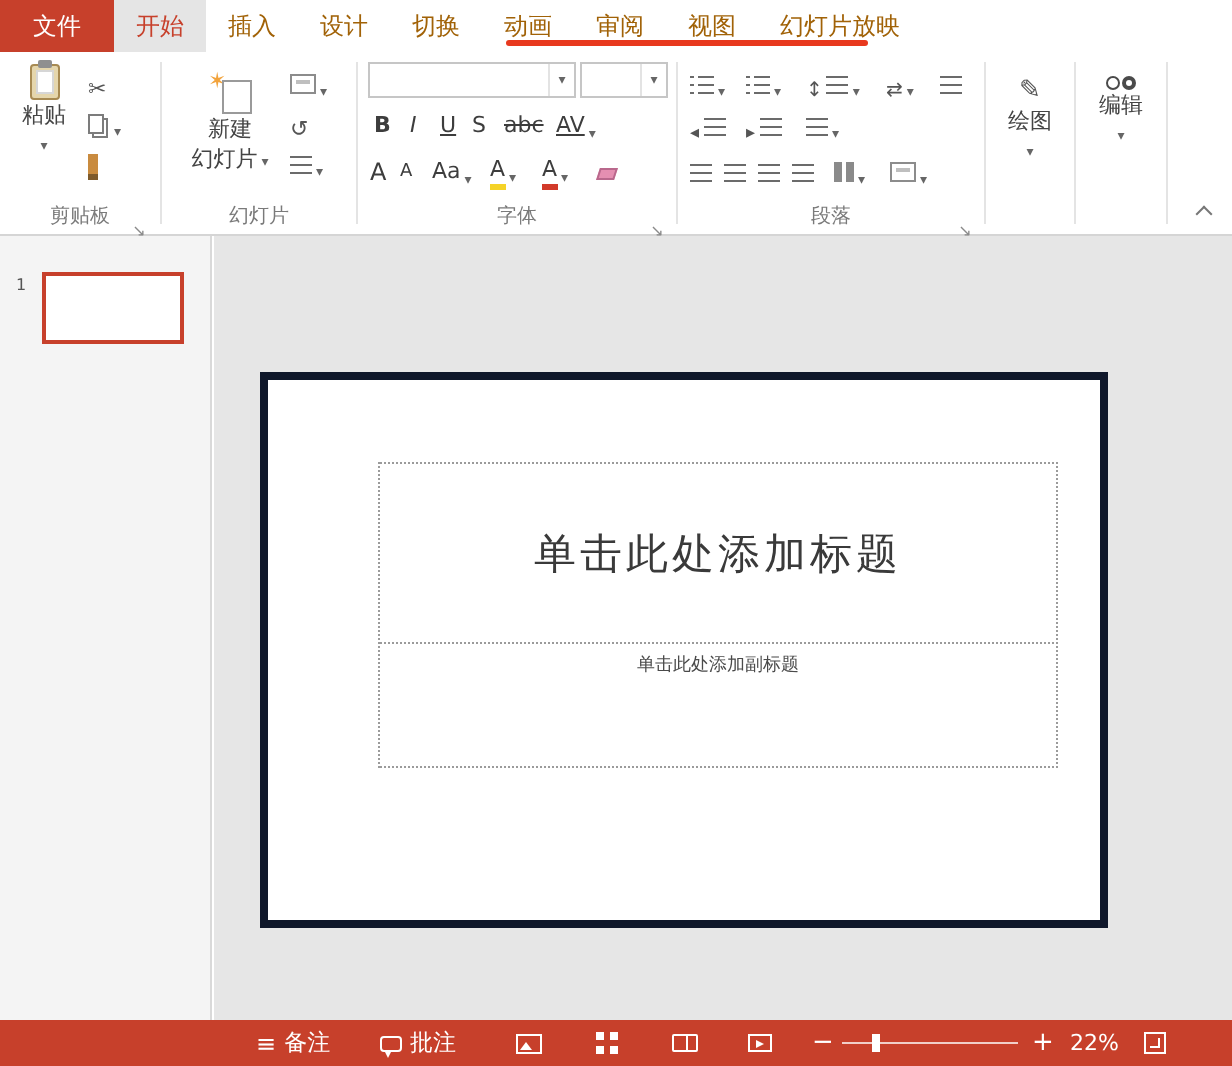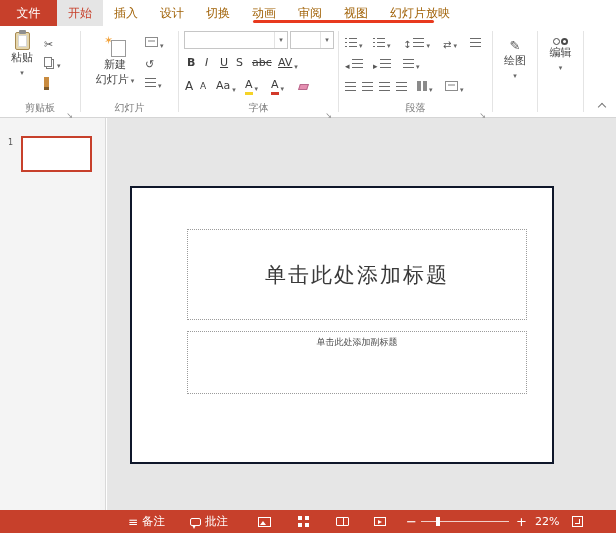--- a/index.html
+++ b/index.html
@@ -63,25 +63,25 @@
   .chev-up { position:absolute; right:10px; bottom:8px; width:8px; height:8px; }
   .chev-up::before { content:""; position:absolute; left:1px; top:3px; width:5px; height:5px; border-left:1.5px solid #777; border-top:1.5px solid #777; transform:rotate(45deg); }
 
   
   .slides-panel { position:absolute; top:118px; left:0; width:106px; bottom:23px; background:#F4F4F4; border-right:1px solid #D9D9D9; }
   .slide-num { position:absolute; left:8px; top:20px; font-size:8px; color:#555; }
   .thumb { position:absolute; left:21px; top:18px; width:71px; height:36px; background:#fff; border:2px solid #C7402B; }
 
   
   .canvas { position:absolute; top:118px; left:107px; right:0; bottom:23px; background:#E6E6E6; }
-  .slide { position:absolute; left:23px; top:68px; width:424px; height:278px; background:#fff; border:2px solid #0f172a; }
+  .slide { position:absolute; left:23px; top:68px; width:424px; height:278px; background:#fff; border:4px solid #0f172a; }
   .ph { position:absolute; border:1px dotted #9B9B9B; }
   .ph-title { left:55px; top:41px; width:340px; height:91px; display:flex; align-items:center; justify-content:center;
               font-size:21px; color:#3A3A3A; letter-spacing:2px; }
-  .ph-sub { left:55px; top:143px; width:340px; height:63px; text-align:center; font-size:9px; color:#4A4A4A; padding-top:4px; }
+  .ph-sub { left:55px; top:131px; width:340px; height:63px; text-align:center; font-size:9px; color:#4A4A4A; padding-top:4px; }
 
   
   .status-bar { position:absolute; left:0; right:0; bottom:0; height:23px; background:#C7402B; color:#fff; }
   .sb-item { position:absolute; top:0; height:23px; display:flex; align-items:center; gap:4px; font-size:11.5px; color:#fff; }
   .si-notes::before { content:"≡"; font-size:12px; color:#fff; }
   .si-bubble { width:11px; height:8px; border:1px solid #fff; border-radius:2px; position:relative; }
   .si-bubble::after { content:""; position:absolute; left:1px; bottom:-4px; border-left:2px solid transparent; border-right:2px solid transparent; border-top:4px solid #fff; }
   .si-photo { width:13px; height:10px; border:1px solid #fff; position:relative; }
   .si-photo::after { content:""; position:absolute; left:1px; bottom:1px; width:0; height:0; border-left:3px solid transparent; border-right:3px solid transparent; border-bottom:4px solid #fff; }
   .si-gridwrap { width:11px; height:11px; position:relative; }

